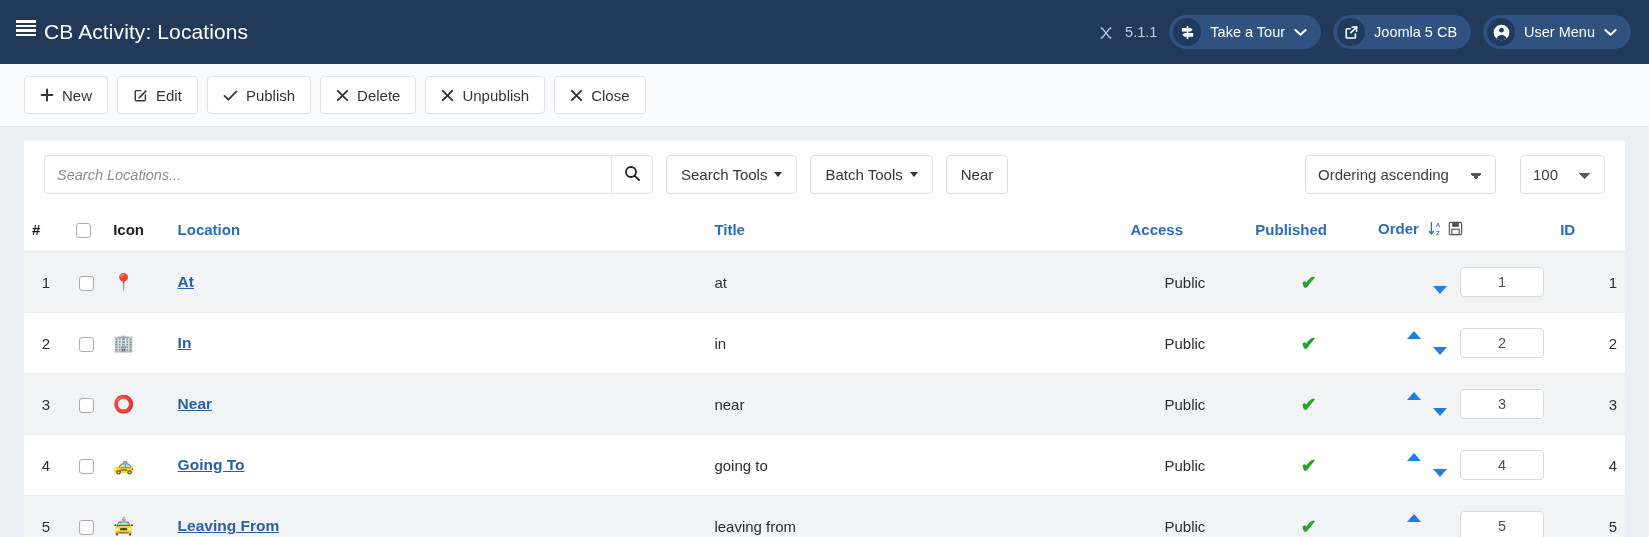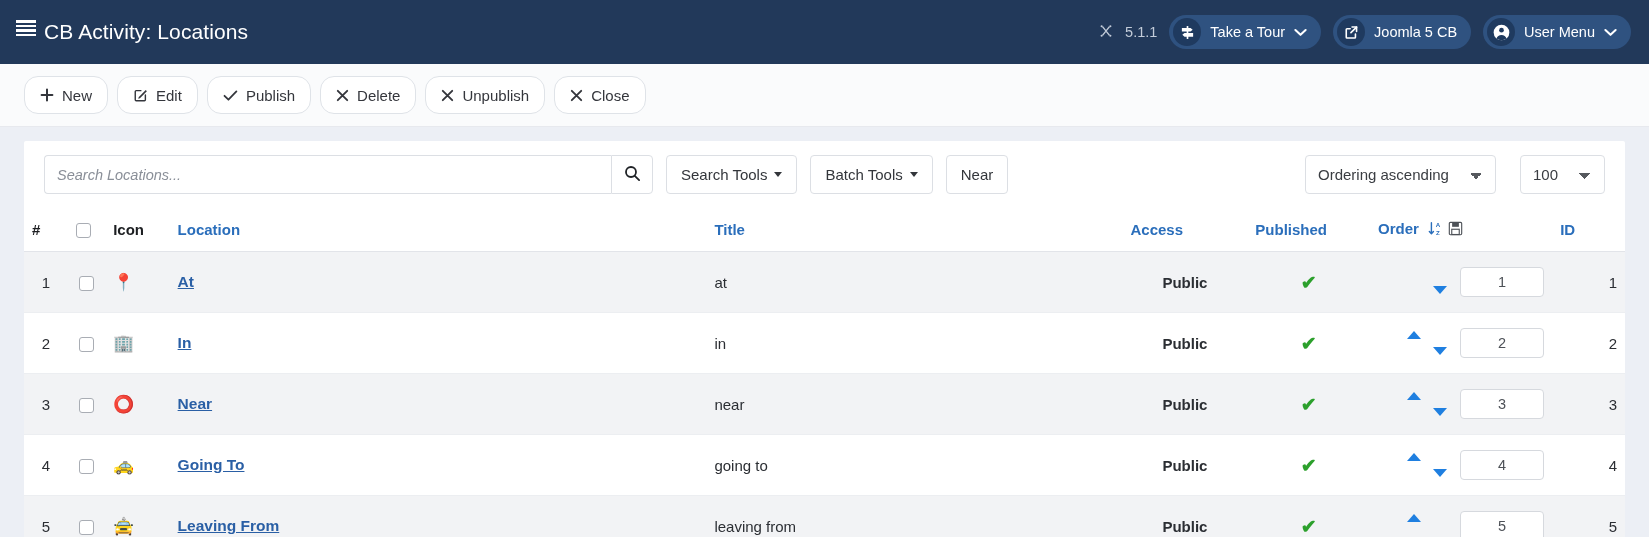--- a/index.html
+++ b/index.html
@@ -46,21 +46,21 @@
   .title-icon i:nth-child(3){ top: 9px; }
   .title-icon i:nth-child(4){ top: 13.5px; }
 
   .header-right {
     margin-left: auto;
     display: flex;
     align-items: center;
     gap: 12px;
   }
   .version-badge {
-    display: flex; align-items: flex-start; gap: 12px;
+    display: flex; align-items: flex-end; gap: 12px;
     color: #c3ccd9;
     font-size: 14.5px;
   }
   .joomla-glyph {
     display:inline-block; width: 14px; height: 14px;
     position: relative;
   }
   .joomla-glyph svg { display:block; }
 
   .pill {
@@ -97,21 +97,21 @@
     display: flex;
     align-items: center;
     padding: 0 24px;
     gap: 9px;
   }
   .tbtn {
     height: 38px;
     min-width: 0;
     padding: 0 15px;
     border: 1px solid #dfe3e8;
-    border-radius: 14px;
+    border-radius: 4px;
     background: #ffffff;
     color: #34363c;
     font-size: 15px;
     font-family: "Liberation Sans", sans-serif;
     display: inline-flex;
     align-items: center;
     gap: 8px;
     cursor: pointer;
     white-space: nowrap;
   }
@@ -232,21 +232,21 @@
     border-bottom: 1px solid #eceef1;
     vertical-align: middle;
   }
   tr.striped td { background: #f2f3f5; }
 
   .col-num   { width: 42px; text-align: center; }
   .col-check { width: 36px; text-align: center; }
   .col-icon  { width: 62px; text-align: left; }
   .col-loc   { width: 516px; }
   .col-title { width: 400px; }
-  .col-access{ width: 120px; text-align: center; font-weight: bold; }
+  .col-access{ width: 120px; text-align: center; }
   .col-pub   { width: 118px; text-align: center; }
   .col-order { width: 175px; text-align: right; }
   .col-id    { width: 70px; text-align: right; }
 
   td.col-num { color: #55585d; text-align: center; }
   td.col-access { color: #3a8a3f; text-align: center; }
   td.col-id { color: #55585d; text-align: right; padding-right: 14px; }
   th.col-id { text-align: right; padding-right: 14px; }
   th.col-access, th.col-pub { text-align: center; }
   th.col-order { text-align: right; }

